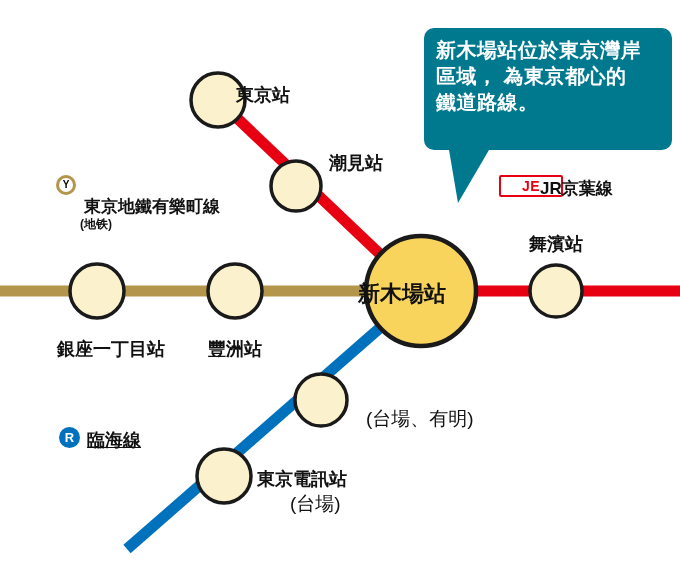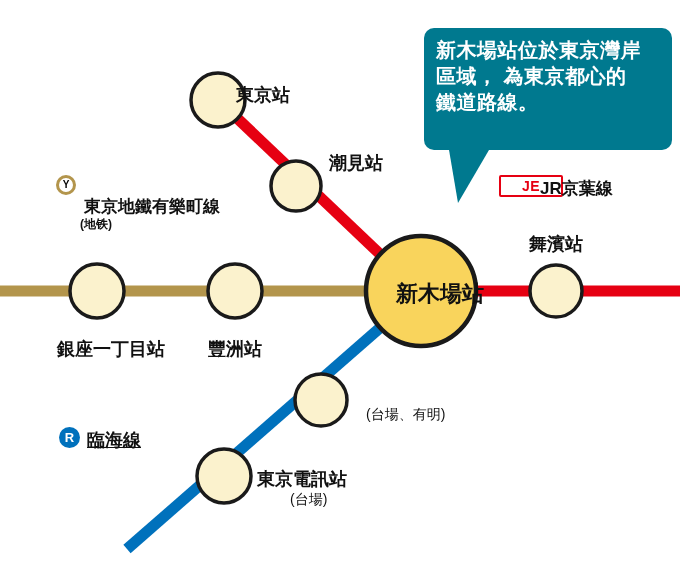--- a/index.html
+++ b/index.html
@@ -2,32 +2,32 @@
 <html><head>
 <meta charset="utf-8">
 <style>
   * { margin:0; padding:0; box-sizing:border-box; }
   html,body { background:#fff; }
   body { font-family:"Liberation Sans","DejaVu Sans",sans-serif; }
   .stage { position:relative; width:680px; height:580px; background:#fff; overflow:hidden; }
   .stage > svg { position:absolute; left:0; top:0; }
 
   .label { position:absolute; font-weight:bold; font-size:18px; color:#111; white-space:nowrap; }
-  .label.sub { font-size:14px; font-weight:normal; color:#111; }
+  .label.sub { font-size:19px; font-weight:normal; color:#111; }
 
   .lbl-tokyo    { left:236px; top:83px;text-align:right; }
   .lbl-shiomi   { left:329px; top:120px;margin-top:31px; }
   .lbl-maihama  { left:529px; top:232px; }
   .lbl-ginza    { left:57px;  top:337px; }
   .lbl-toyosu   { left:208px; top:337px; }
   .lbl-kokusai  { left:354px; top:381px; }
   .lbl-kokusai-note { left:366px; top:406px; }
   .lbl-teleport { left:257px; top:467px; }
   .lbl-teleport-note { left:290px; top:491px;text-align:center; }
-  .lbl-hub { left:358px; top:279px; width:126px; text-align:right; font-size:22px; }
+  .lbl-hub { left:358px; top:279px; width:126px; text-align:left; font-size:22px; }
 
   .lbl-yurakucho-note { left:80px; top:176px; font-size:12px; font-weight:bold;margin-top:40px; }
   .lbl-yurakucho { left:84px; top:195px; font-size:17px; }
   .lbl-rinkai { left:87px; top:428px;text-decoration:underline; }
   .lbl-keiyo  { left:540px; top:177px; font-size:17px; }
 
   .logo { position:absolute; border-radius:50%; display:flex; align-items:center;
           justify-content:center; font-weight:bold; line-height:1; }
   .logo-y { left:56px; top:175px; width:20px; height:20px; border:3.5px solid #b3954c;
             background:#fff; color:#000; font-size:10px; }

